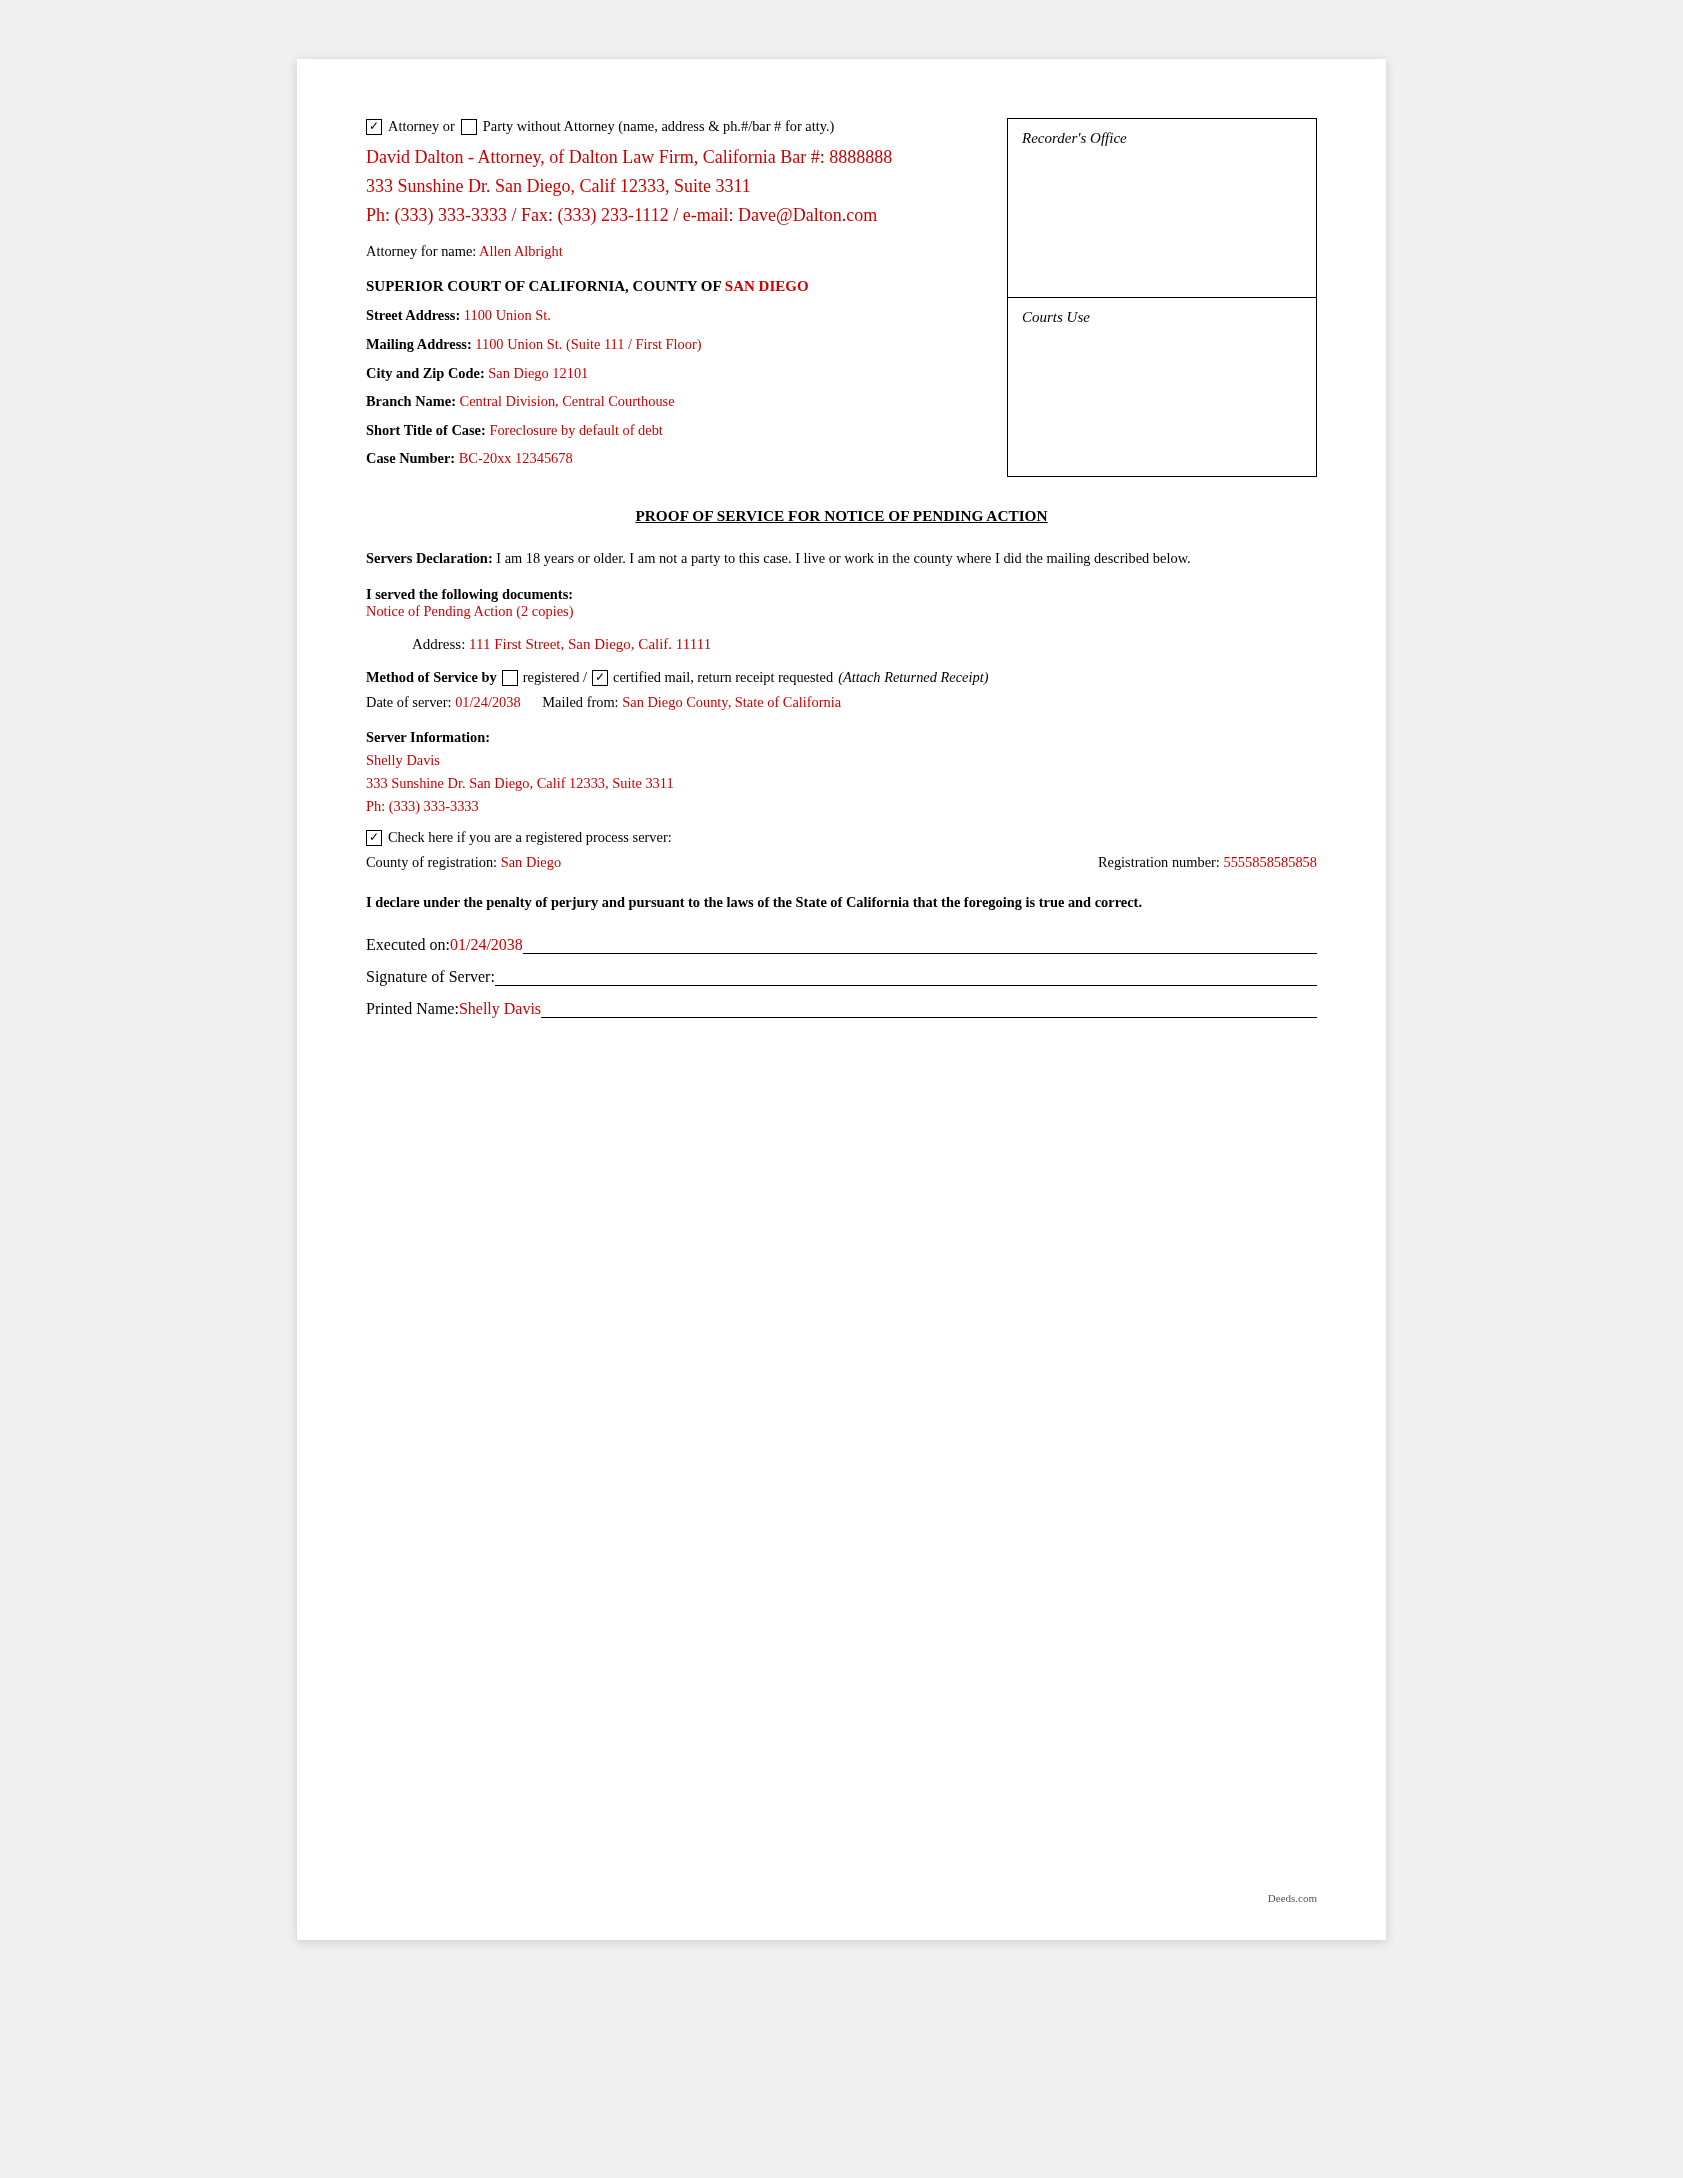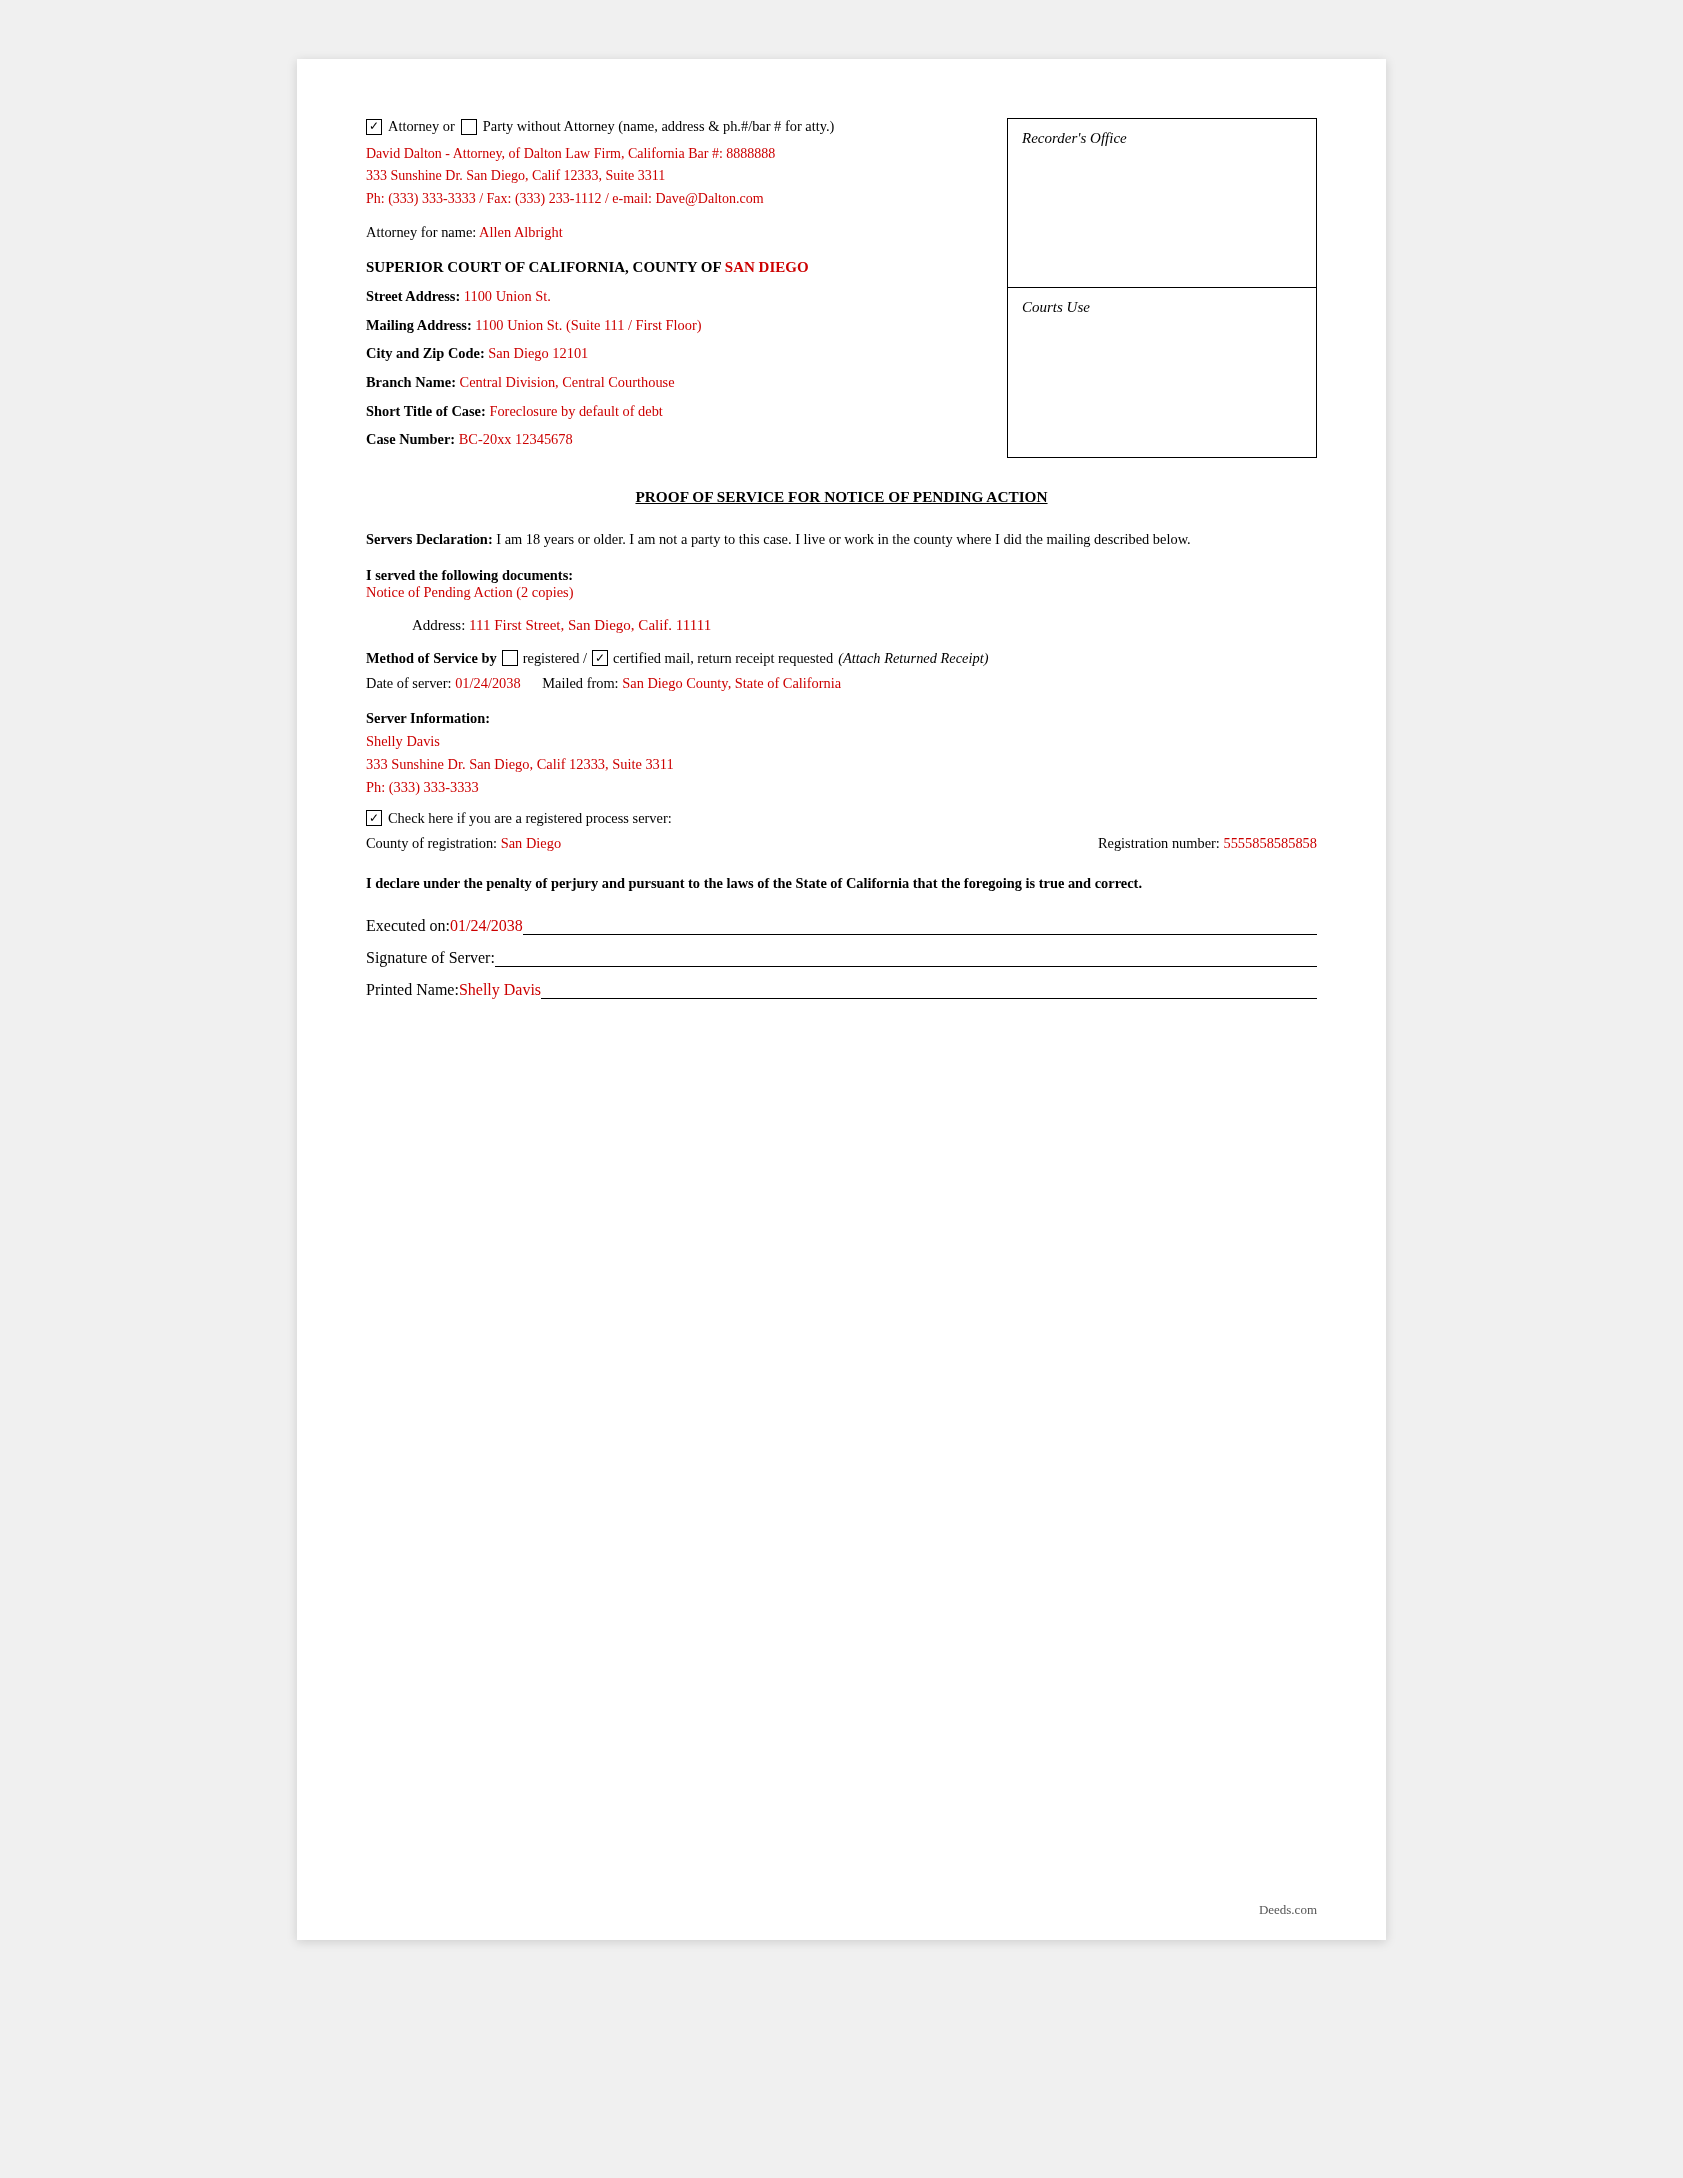--- a/index.html
+++ b/index.html
@@ -64,21 +64,21 @@
       height: 16px;
       border: 1.5px solid #000;
       display: inline-flex;
       align-items: center;
       justify-content: center;
       font-size: 12px;
       flex-shrink: 0;
     }
     .attorney-info {
       color: #cc0000;
-      font-size: 14px;
+      font-size: 18px;
       line-height: 1.6;
       margin-bottom: 14px;
     }
     .attorney-for-name {
       font-size: 14.4px;
       margin-bottom: 18px;
     }
     .attorney-for-name span.label {
       font-weight: normal;
     }
@@ -181,23 +181,23 @@
       gap: 0;
     }
     .underline-field {
       border-bottom: 1px solid #000;
       flex: 1;
       min-width: 198px;
       height: 20px;
     }
     .footer {
       position: absolute;
-      bottom: 22px;
+      bottom: 36px;
       right: 69px;
-      font-size: 13px;
+      font-size: 11px;
       color: #555;
     }
     .italic-text {
       font-style: italic;
     }
   </style>
 </head>
 <body>
 
 <div class="page">

